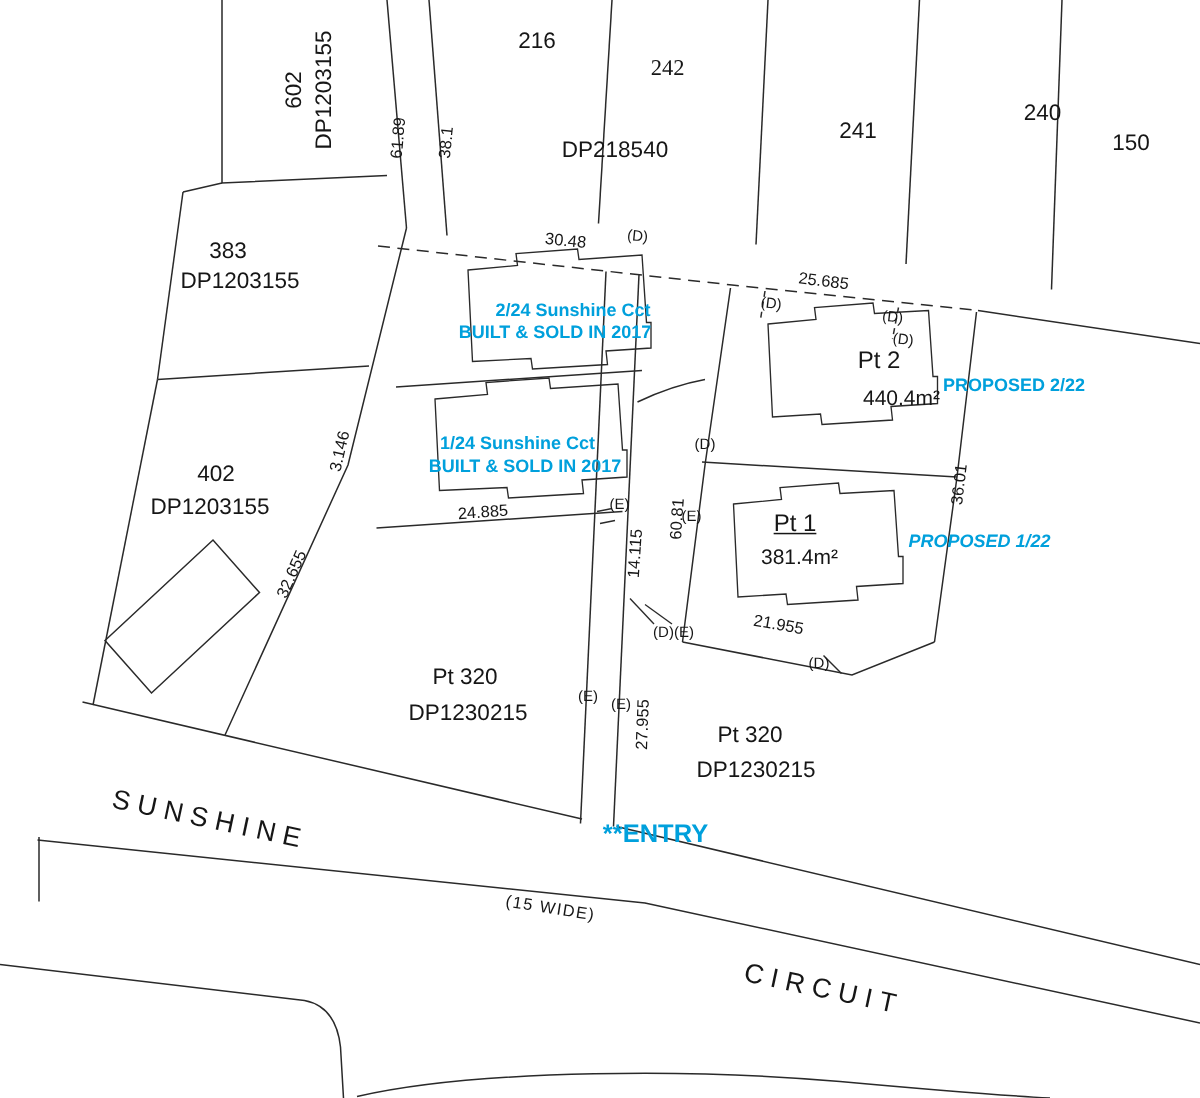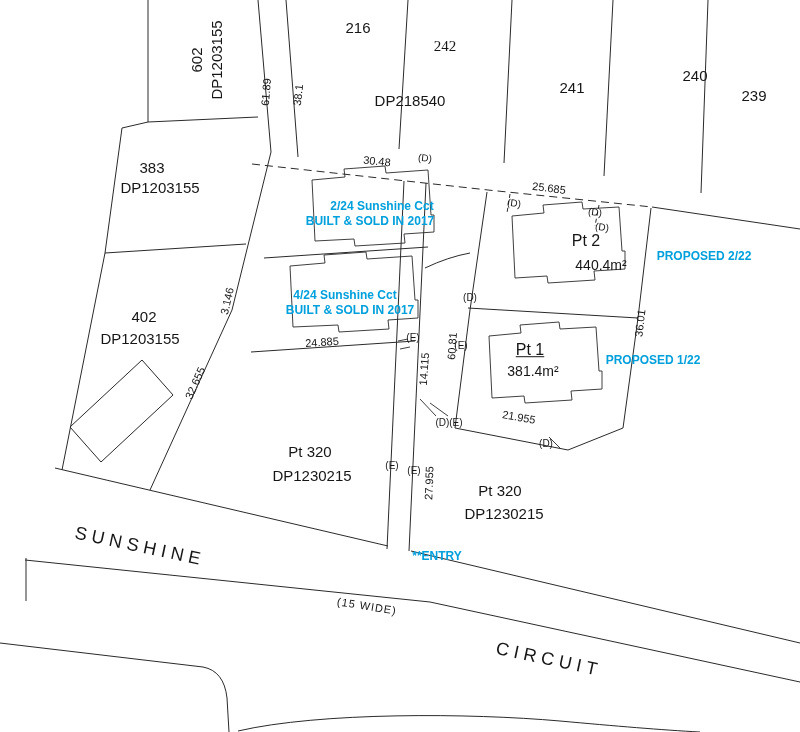--- a/index.html
+++ b/index.html
@@ -15,21 +15,21 @@
   .lbl{
     position:absolute;white-space:nowrap;color:#161616;
     transform:translate(-50%,-50%);line-height:1.1;text-align:center;
   }
   .lot{font-size:15px;}
   .big{font-size:16px;}
   .area{font-size:14px;}
   .dim{font-size:11px;}
   .mk{font-size:10px;}
   .cyan{color:#00A0DC;font-weight:bold;font-size:12px;}
-  .entry{font-size:12px;}
+  .entry{font-size:17px;}
   .street{font-size:18px;letter-spacing:5px;}
   .wide{font-size:11px;letter-spacing:1px;}
 </style>
 </head>
 <body>
 
 <div class="canvas">
 
   <svg class="linework" viewBox="0 0 800 732">
     <defs>
@@ -113,43 +113,43 @@
   </svg>
 
   <div class="lbl lot" style="left:197px;top:60px;transform:translate(-50%,-50%) rotate(-90deg);">602</div>
   <div class="lbl lot" style="left:217px;top:60px;transform:translate(-50%,-50%) rotate(-90deg);">DP1203155</div>
 
   <div class="lbl lot" style="left:358px;top:28px;">216</div>
   <div class="lbl lot" style="left:445px;top:46px;font-family:Liberation Serif, serif;">242</div>
   <div class="lbl lot" style="left:410px;top:101px;">DP218540</div>
   <div class="lbl lot" style="left:572px;top:60px;margin-top:28px;">241</div>
   <div class="lbl lot" style="left:652px;top:76px;margin-left:43px;">240</div>
-  <div class="lbl lot" style="left:754px;top:96px;">239</div>
+  <div class="lbl lot" style="left:754px;top:96px;">150</div>
 
   <div class="lbl lot" style="left:152px;top:168px;">383</div>
   <div class="lbl lot" style="left:160px;top:188px;">DP1203155</div>
 
   <div class="lbl lot" style="left:144px;top:317px;">402</div>
   <div class="lbl lot" style="left:140px;top:339px;">DP1203155</div>
 
   <div class="lbl big" style="left:586px;top:241px;">Pt 2</div>
   <div class="lbl area" style="left:561px;top:266px;margin-left:40px;">440.4m²</div>
   <div class="lbl big" style="left:530px;top:350px;text-decoration:underline;">Pt 1</div>
   <div class="lbl area" style="left:533px;top:372px;">381.4m²</div>
 
   <div class="lbl lot" style="left:310px;top:452px;">Pt 320</div>
   <div class="lbl lot" style="left:312px;top:476px;">DP1230215</div>
   <div class="lbl lot" style="left:500px;top:491px;">Pt 320</div>
   <div class="lbl lot" style="left:504px;top:514px;">DP1230215</div>
 
-  <div class="lbl cyan" style="left:676px;top:257px;margin-left:28px;">PROPOSED 2/22</div>
-  <div class="lbl cyan" style="left:653px;top:361px;">PROPOSED 1/22</div>
+  <div class="lbl cyan" style="left:676px;top:257px;">PROPOSED 2/22</div>
+  <div class="lbl cyan" style="left:653px;top:361px;font-style:italic;">PROPOSED 1/22</div>
   <div class="lbl cyan" style="left:382px;top:207px;">2/24 Sunshine Cct</div>
   <div class="lbl cyan" style="left:370px;top:222px;">BUILT &amp; SOLD IN 2017</div>
-  <div class="lbl cyan" style="left:345px;top:296px;">4/24 Sunshine Cct</div>
+  <div class="lbl cyan" style="left:345px;top:296px;">1/24 Sunshine Cct</div>
   <div class="lbl cyan" style="left:350px;top:311px;">BUILT &amp; SOLD IN 2017</div>
   <div class="lbl cyan entry" style="left:437px;top:557px;">**ENTRY</div>
 
   <div class="lbl street" style="left:140px;top:547px;transform:translate(-50%,-50%) rotate(12deg);">SUNSHINE</div>
   <div class="lbl street" style="left:549px;top:660px;transform:translate(-50%,-50%) rotate(12deg);">CIRCUIT</div>
   <div class="lbl wide" style="left:367px;top:606px;transform:translate(-50%,-50%) rotate(9deg);">(15 WIDE)</div>
 
   <div class="lbl dim" style="left:266px;top:92px;transform:translate(-50%,-50%) rotate(-85deg);">61.89</div>
   <div class="lbl dim" style="left:298px;top:95px;transform:translate(-50%,-50%) rotate(-84deg);">38.1</div>
   <div class="lbl dim" style="left:377px;top:161px;transform:translate(-50%,-50%) rotate(6deg);">30.48</div>

